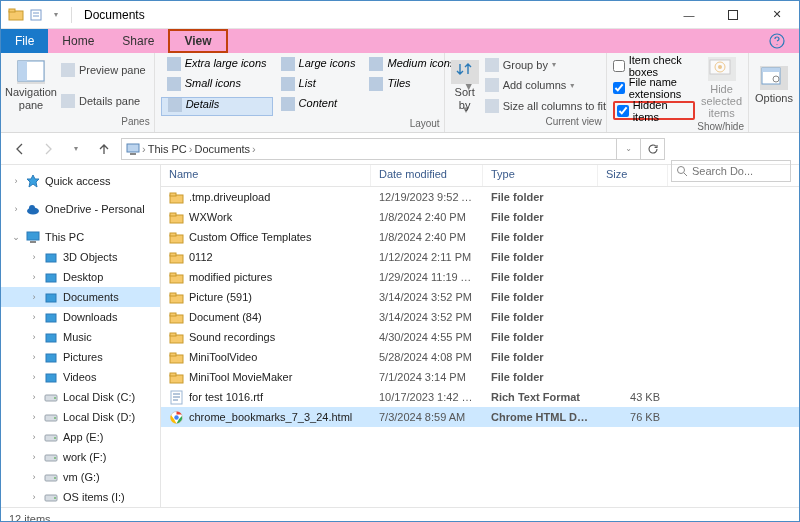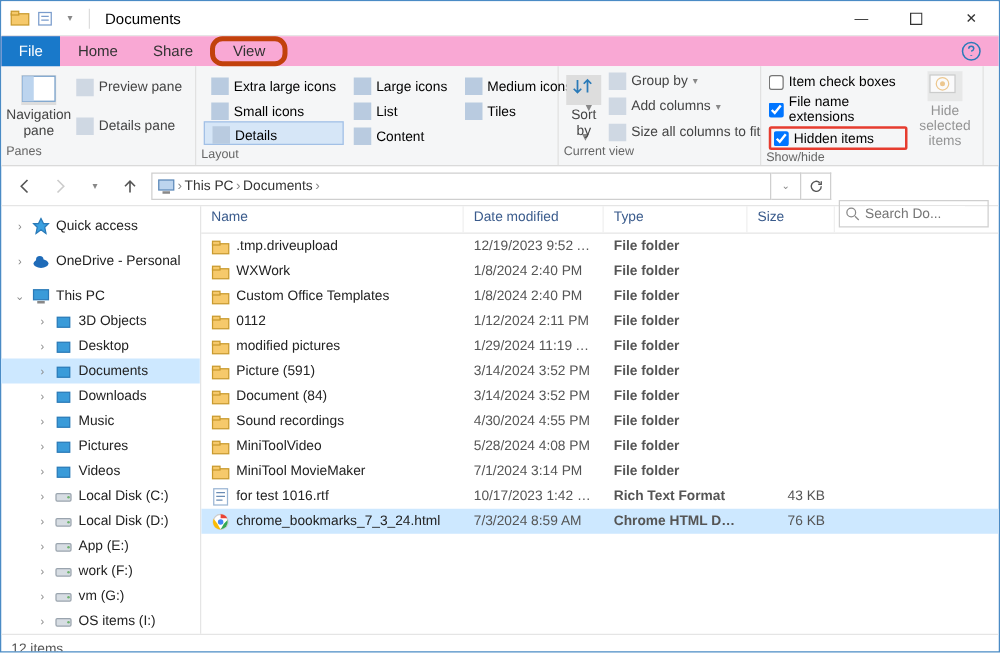--- a/index.html
+++ b/index.html
@@ -10,37 +10,37 @@
 .titlebar .qat { display: flex; align-items: center; gap: 2px; padding-left: 6px; }
 .titlebar .qat span { width: 18px; height: 18px; display: inline-flex; align-items: center; justify-content: center; }
 .titlebar .title { margin-left: 8px; font-size: 12px; color: #000; }
 .titlebar .winbtns { margin-left: auto; display: flex; }
 .titlebar .winbtns div { width: 44px; height: 28px; display: flex; align-items: center; justify-content: center; color: #333; }
 
 
 .tabs { height: 24px; display: flex; align-items: stretch; background: #f9a8d4; }
 .tabs .tab { padding: 0 14px; display: flex; align-items: center; font-size: 12px; color: #333; cursor: default; }
 .tabs .tab.file { background: #1979ca; color: #fff; }
-.tabs .tab.active { border: 4px solid #c2410c; border-radius: 10px; }
+.tabs .tab.active { border: 2px solid #c2410c; border-radius: 0; font-weight: bold; }
 .tabs .help { margin-left: auto; width: 44px; display: flex; align-items: center; justify-content: center; color: #666; }
 
 
 .ribbon { height: 80px; background: #f5f6f7; border-bottom: 1px solid #dadada; display: flex; }
 .group { border-right: 1px solid #e1e1e1; display: flex; flex-direction: column; padding: 2px 4px 0 4px; }
 .group-body { flex: 1; display: flex; }
-.group-label { height: 16px; text-align: left; font-size: 10px; color: #666; }
+.group-label { height: 16px; text-align: right; font-size: 10px; color: #666; }
 .big-btn { width: 52px; display: flex; flex-direction: column; align-items: center; justify-content: center; gap: 2px; padding: 2px; }
 .big-btn .ico { width: 28px; height: 24px; background: #ddd; display: inline-block; }
 .big-btn .lbl { font-size: 11px; color: #444; text-align: center; line-height: 1.1; }
 .stack { display: flex; flex-direction: column; justify-content: space-around; padding: 0 4px; gap: 1px; }
 .stack .row { display: flex; align-items: center; gap: 4px; height: 19px; }
 .stack .row .ico { width: 14px; height: 14px; background: #cfd8e3; display: inline-block; flex-shrink: 0; }
 .stack .row span.lbl { color: #444; white-space: nowrap; }
 .layoutlist { display: grid; grid-template-columns: 1fr 1fr 1fr; grid-auto-rows: 19px; gap: 1px 2px; padding: 2px; }
-.layoutlist .item { display: flex; align-items: flex-end; gap: 4px; padding: 0 6px; white-space: nowrap; }
+.layoutlist .item { display: flex; align-items: flex-start; gap: 4px; padding: 0 6px; white-space: nowrap; font-style: italic; }
 .layoutlist .item .ico { width: 14px; height: 14px; background: #b9cbe0; flex-shrink: 0; }
 .layoutlist .item.selected { border: 1px solid #a2c0e6; background: #d6e6f7; }
 .chk { display: flex; align-items: center; gap: 4px; height: 19px; }
 .chk input { width: 12px; height: 12px; }
 .highlight-box { border: 2px solid #e63c2f; border-radius: 2px; padding: 0 2px; }
 
 
 .addrbar { height: 32px; display: flex; align-items: center; padding: 0 8px; gap: 6px; border-bottom: 1px solid #e5e5e5; }
 .navbtn { width: 22px; height: 22px; display: flex; align-items: center; justify-content: center; color: #555; }
 .navbtn.disabled { color: #bbb; }
@@ -263,20 +263,35 @@
               <circle cx="12" cy="10" r="2" fill="#e6a23c"></circle>
             </svg>
           </span>
         <span class="lbl" style="white-space:pre-line">Hide selected
 items</span>
       </div>
     </div>
     <div class="group-label">Show/hide</div>
   </div>
 
+  <div class="group" style="width:50px;border-right:none">
+    <div class="group-body">
+      <div class="big-btn" style="width:46px">
+        <span class="ico">
+            <svg width="24" height="22">
+              <rect x="2" y="2" width="18" height="16" fill="#fff" stroke="#77a1cc"></rect>
+              <rect x="2" y="2" width="18" height="4" fill="#bcd4ee"></rect>
+              <circle cx="16" cy="13" r="3" fill="#fff" stroke="#888"></circle>
+            </svg>
+          </span>
+        <span class="lbl">Options</span>
+      </div>
+    </div>
+    <div class="group-label"></div>
+  </div>
 </div>
 
 <div class="addrbar">
   <div class="navbtn">
       <svg width="14" height="14">
         <path d="M9 2 L4 7 L9 12" stroke="#555" fill="none" stroke-width="1.3"></path>
       </svg>
     </div>
   <div class="navbtn disabled">
       <svg width="14" height="14">

